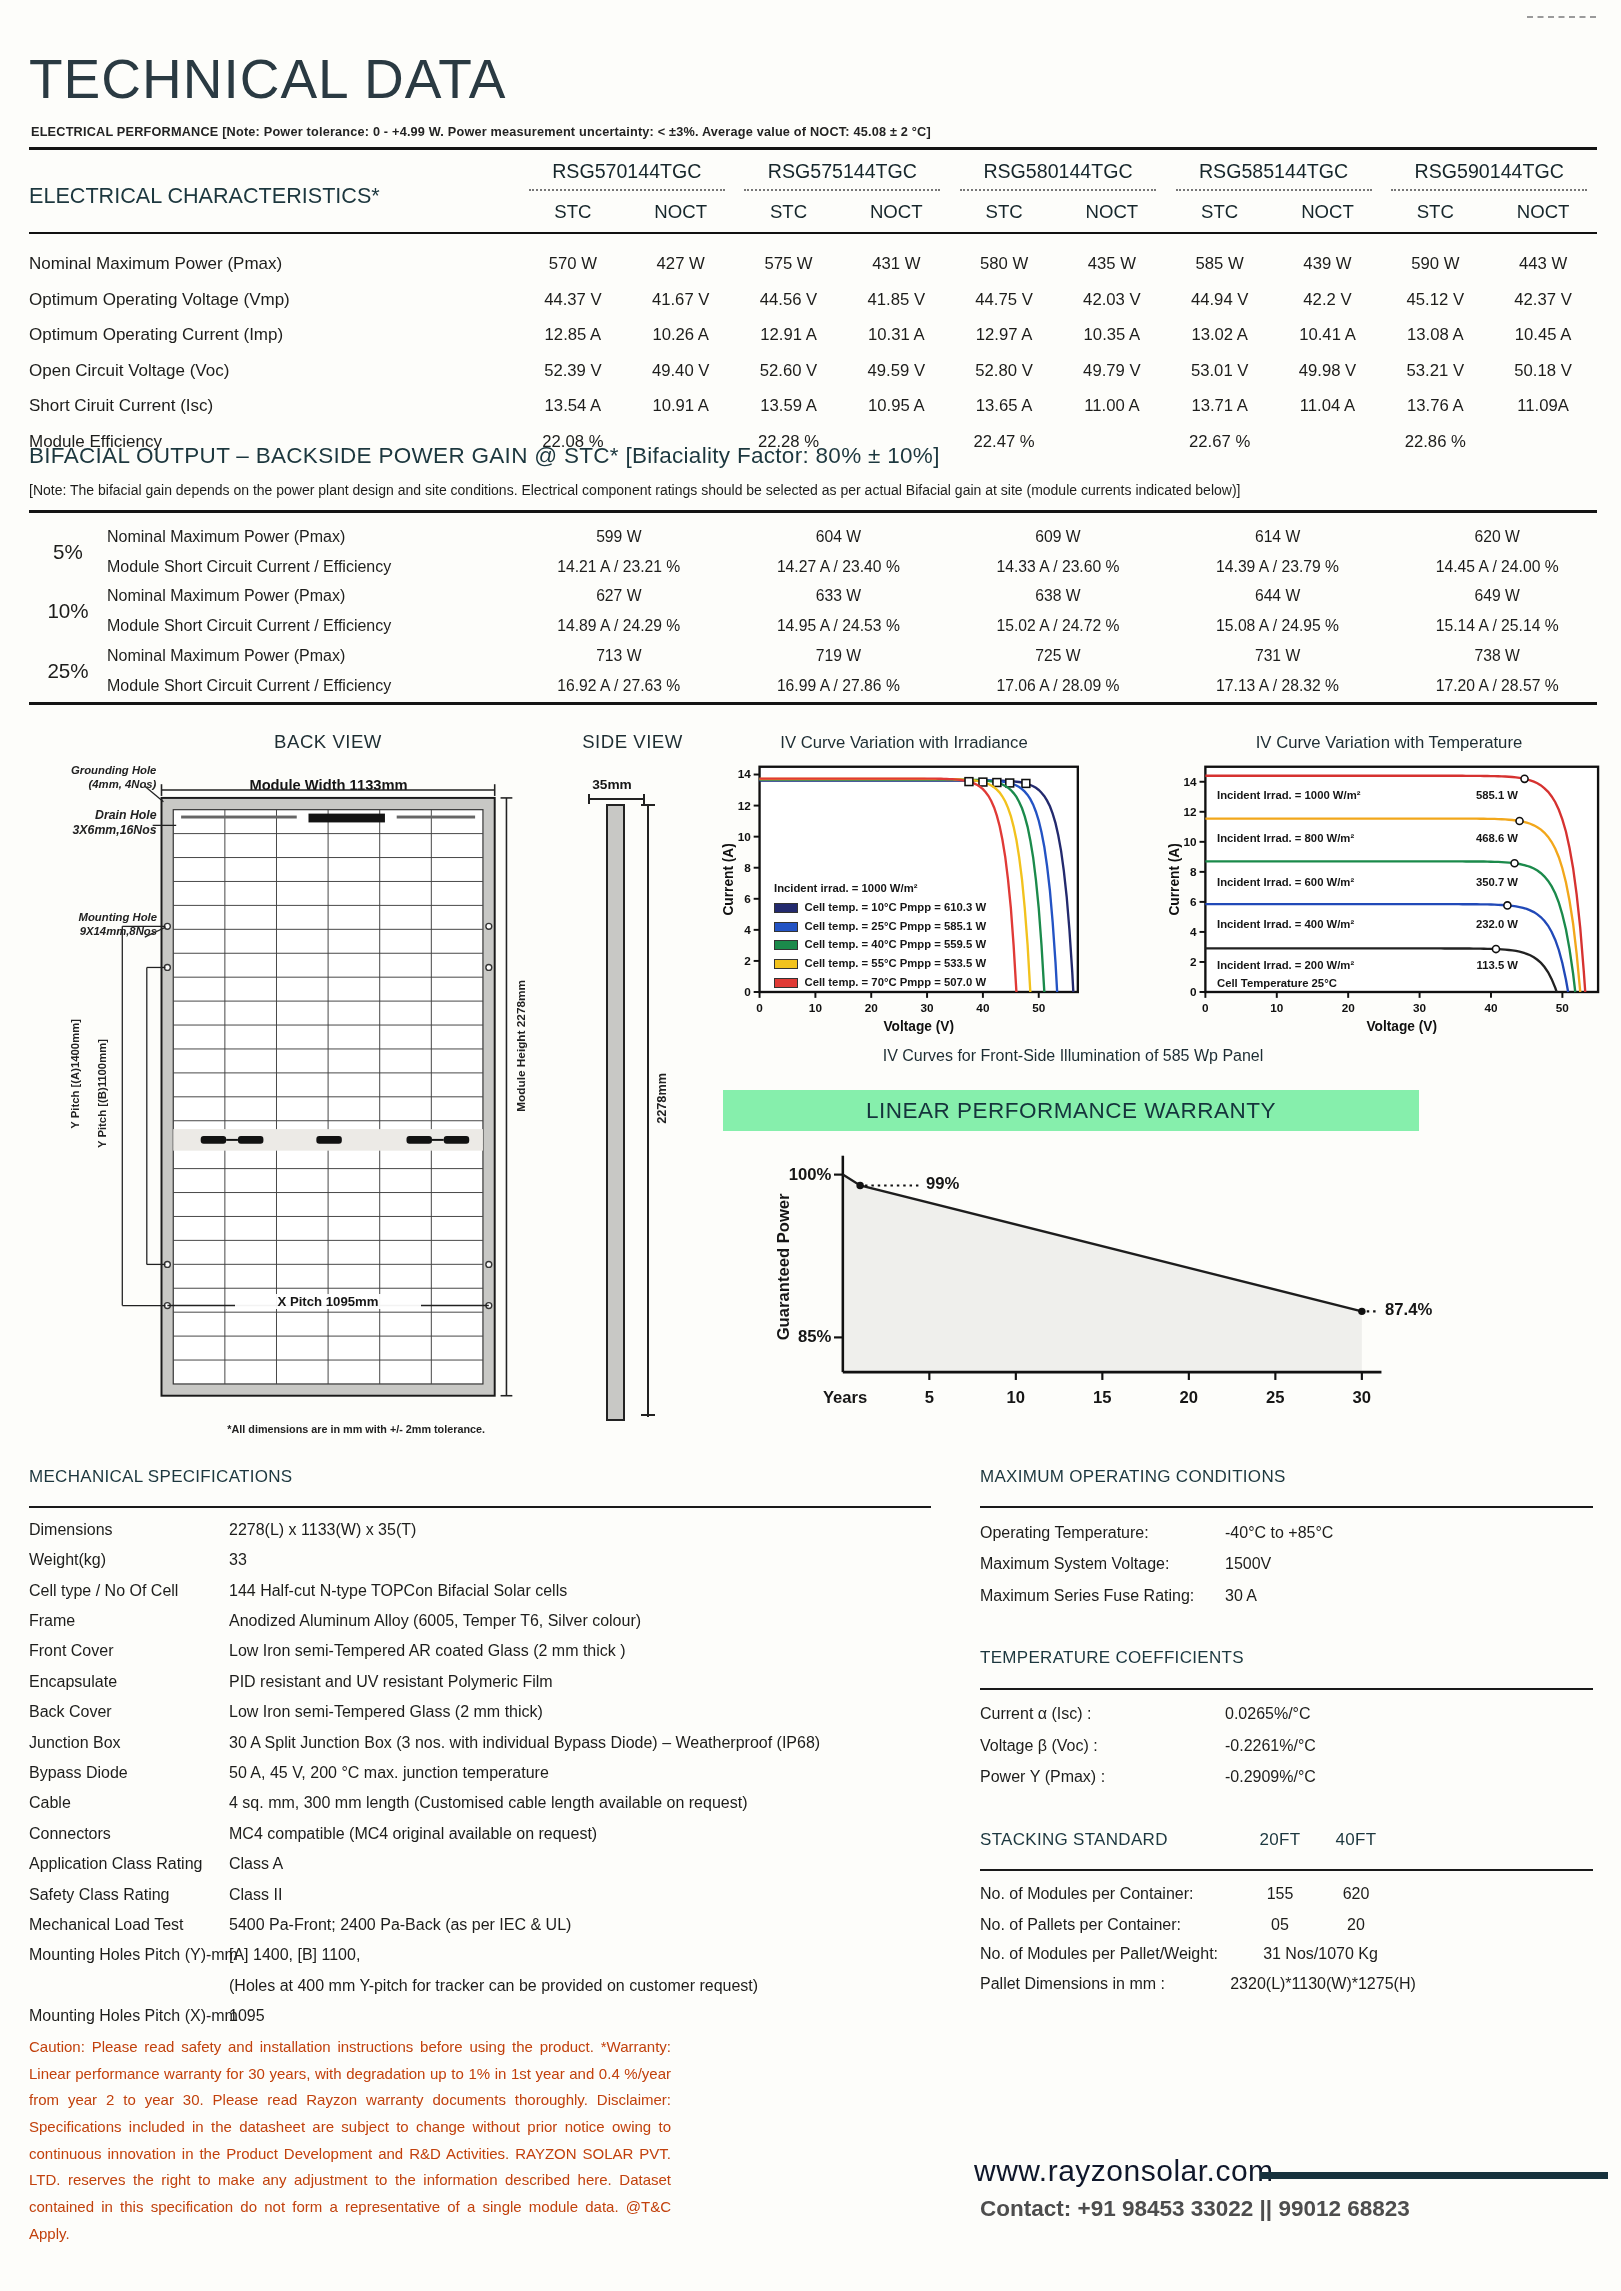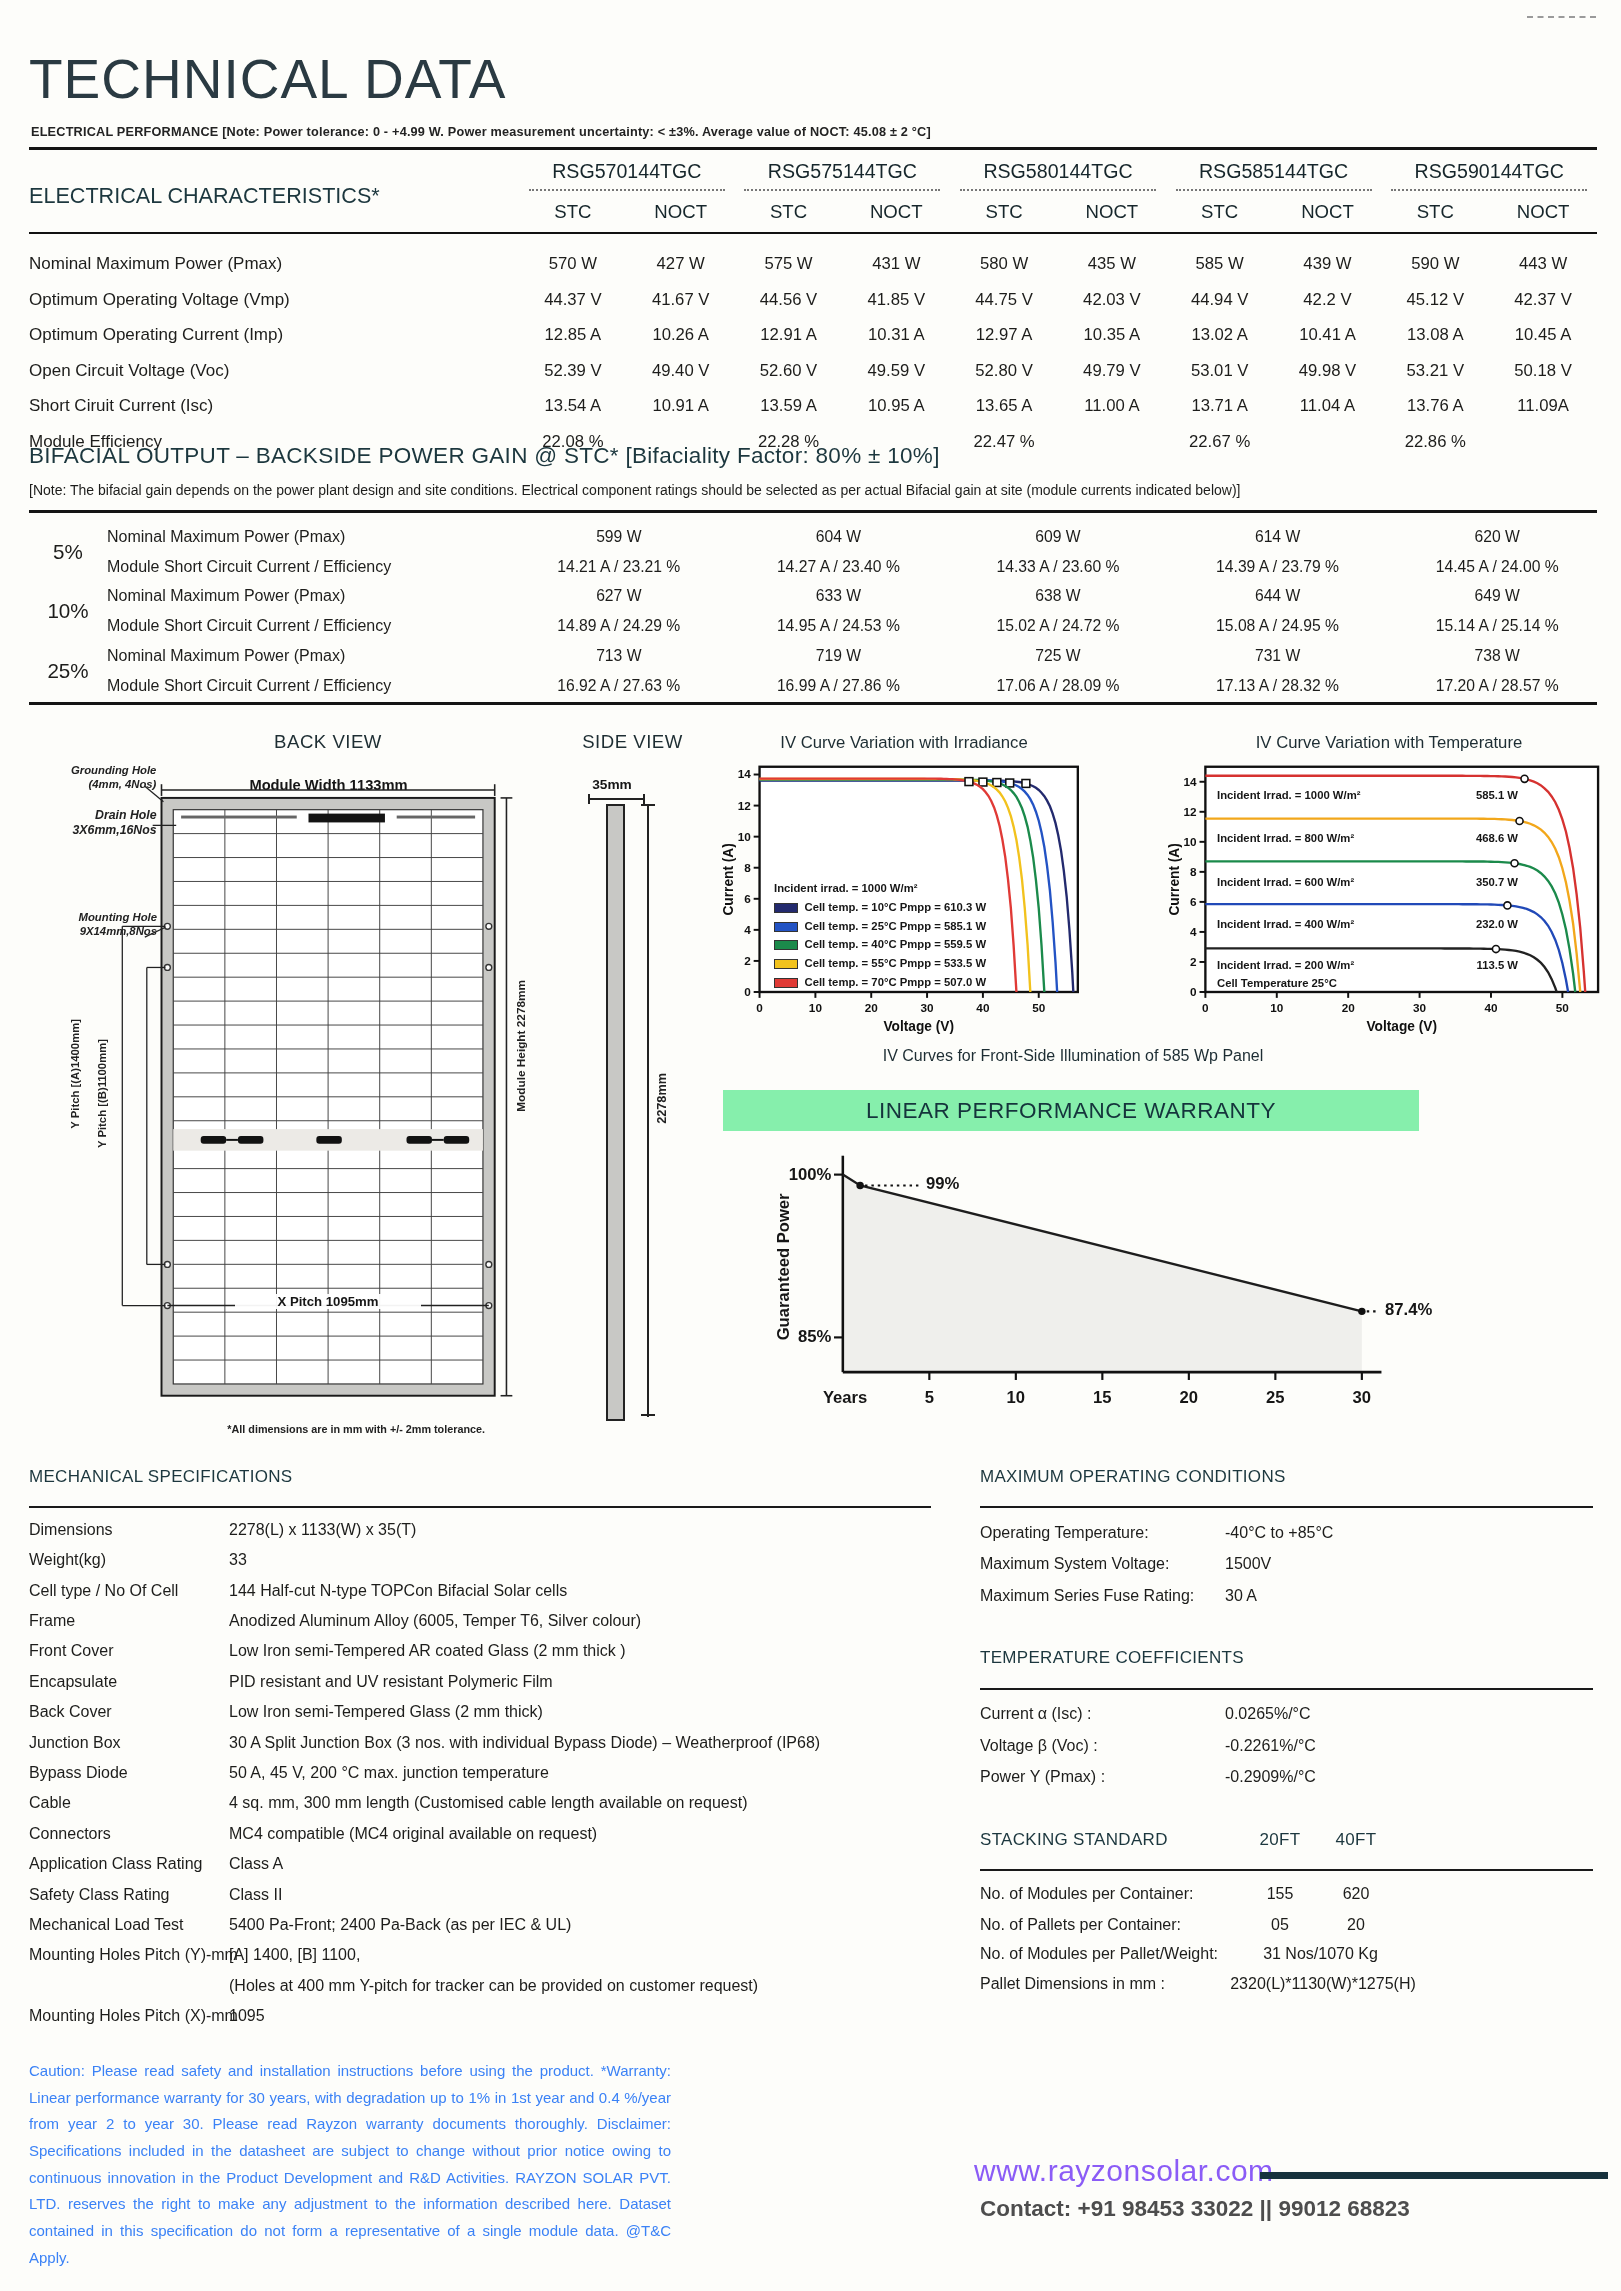--- a/index.html
+++ b/index.html
@@ -49,22 +49,22 @@
   .leg-sw{display:inline-block;width:21.6px;height:7.8px;border:1px solid #333;margin-right:6.9px;vertical-align:middle;}
   .banner{background:#86efac;text-align:center;font-size:22.5px;color:#15343c;font-weight:400;letter-spacing:0.5px;}
   .caption{font-size:16px;color:#1d2d33;text-align:center;}
   .w-ann{position:absolute;font-size:16.7px;font-weight:600;color:#161616;}
 
   
   .spec-h{font-size:17px;font-weight:400;color:#1c373e;letter-spacing:0.3px;}
   .srow{position:absolute;font-size:16px;white-space:nowrap;}
   .srow .lab{position:absolute;left:0;top:0;}
   .srow .val{position:absolute;top:0;}
-  .caution{font-size:15px;line-height:1.78;text-align:justify;color:#3b82f6;margin-top:24px;}
-  .site{font-size:30px;color:#8b5cf6;letter-spacing:0.5px;}
+  .caution{font-size:15px;line-height:1.78;text-align:justify;color:#c2410c;}
+  .site{font-size:30px;color:#0f172a;letter-spacing:0.5px;}
   .contact{font-size:22.5px;font-weight:700;color:#4d4d4d;}
   .dash-mark{border-top:2px dashed #9a9a9a;width:69px;}
   .footer-line{background:#17323d;height:6.9px;}
 </style>
 </head>
 <body>
 
 <div id="page">
 
   <div class="abs dash-mark" style="left:1527px;top:15.7px;"></div>

